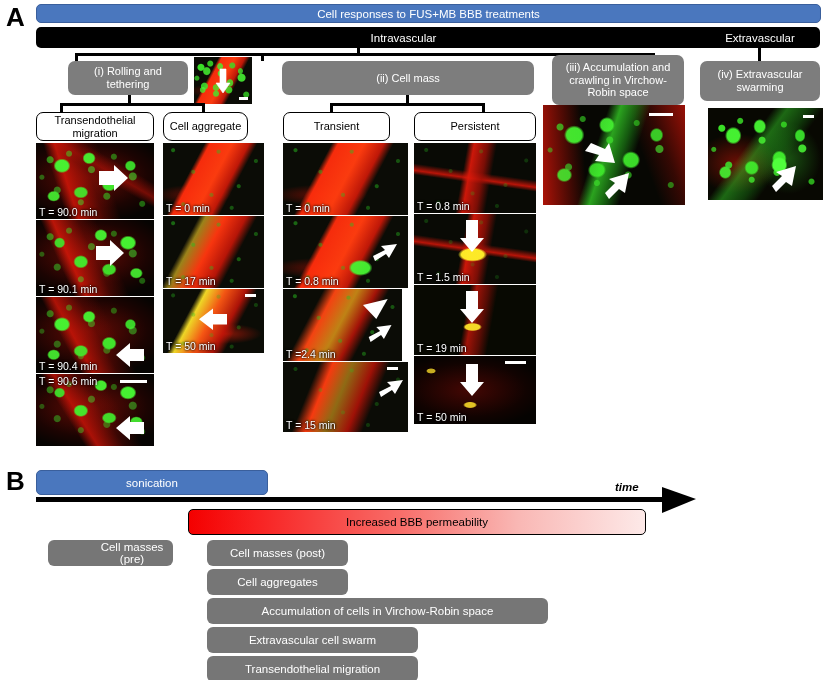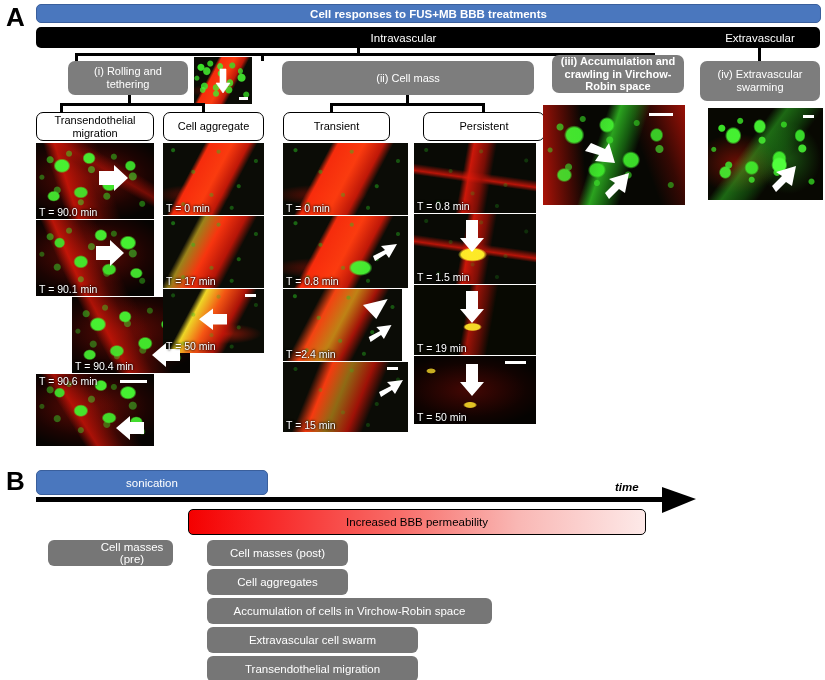--- a/index.html
+++ b/index.html
@@ -184,36 +184,36 @@
     display:flex; align-items:center; justify-content:center;
   }
   .b-axis { position:absolute; background:#000; height:5px; }
   .b-timelabel { position:absolute; font-style: italic; font-size: 11.5px; font-weight: bold; }
 </style>
 </head>
 <body>
 
 <div class="panel-letter" style="left:6px; top:4px;">A</div>
 
-<div class="hdr-blue" style="left:36px; top:4px; width:785px; height:19px;font-weight:bold;">Cell responses to FUS+MB BBB treatments</div>
+<div class="hdr-blue" style="left:36px; top:4px; width:785px; height:19px;">Cell responses to FUS+MB BBB treatments</div>
 
 <div class="hdr-black" style="left:36px; top:27px; width:735px; height:21px;">Intravascular</div>
 <div class="hdr-black" style="left:700px; top:27px; width:120px; height:21px;">Extravascular</div>
 
 <div class="ln" style="left:75px; top:53px; width:580px; height:3px;"></div>
 <div class="ln" style="left:357px; top:48px; width:3px; height:6px;"></div>
 <div class="ln" style="left:75px; top:53px; width:3px; height:8px;"></div>
 <div class="ln" style="left:261px; top:53px; width:3px; height:8px;"></div>
 <div class="ln" style="left:652px; top:53px; width:3px; height:8px;"></div>
 
 <div class="ln" style="left:758px; top:48px; width:3px; height:13px;"></div>
 
 <div class="hdr-gray" style="left:68px; top:61px; width:120px; height:34px;">(i) Rolling and tethering</div>
 <div class="hdr-gray" style="left:282px; top:61px; width:252px; height:34px;">(ii) Cell mass</div>
-<div class="hdr-gray" style="left:552px; top:55px; width:132px; height:38px;font-weight:bold;">(iii) Accumulation and crawling in Virchow-Robin space</div>
+<div class="hdr-gray" style="left:552px; top:55px; width:132px; height:50px;">(iii) Accumulation and crawling in Virchow-Robin space</div>
 <div class="hdr-gray" style="left:700px; top:61px; width:120px; height:40px;">(iv) Extravascular swarming</div>
 
 <div class="micro" style="left:194px; top:57px; width:58px; height:47px;">
   <div class="tex tex-vesselDiag"></div>
   <div class="tex tex-greenDots"></div>
   <div class="tex tex-cellsBig" style="opacity:.85"></div>
   <svg class="ovl" viewBox="0 0 58 47" preserveAspectRatio="none">
     <g fill="#ffffff" stroke="#ffffff" stroke-width="0.6">
       <polygon points="26,12 32,12 32,26 36,26 29,36 22,26 26,26"></polygon>
     </g>
@@ -225,23 +225,23 @@
 <div class="ln" style="left:60px; top:103px; width:145px; height:3px;"></div>
 <div class="ln" style="left:60px; top:103px; width:3px; height:9px;"></div>
 <div class="ln" style="left:202px; top:103px; width:3px; height:9px;"></div>
 
 <div class="ln" style="left:406px; top:95px; width:3px; height:8px;"></div>
 <div class="ln" style="left:330px; top:103px; width:155px; height:3px;"></div>
 <div class="ln" style="left:330px; top:103px; width:3px; height:9px;"></div>
 <div class="ln" style="left:482px; top:103px; width:3px; height:9px;"></div>
 
 <div class="hdr-white" style="left:36px; top:112px; width:118px; height:29px;">Transendothelial migration</div>
-<div class="hdr-white" style="left:163px; top:112px; width:101px; height:29px;">Cell aggregate</div>
+<div class="hdr-white" style="left:163px; top:112px; width:85px; height:29px;border-radius:9px;">Cell aggregate</div>
 <div class="hdr-white" style="left:283px; top:112px; width:107px; height:29px;">Transient</div>
-<div class="hdr-white" style="left:414px; top:112px; width:122px; height:29px;margin-left:9px;">Persistent</div>
+<div class="hdr-white" style="left:414px; top:112px; width:122px; height:29px;">Persistent</div>
 
 <div class="micro" style="left:36px; top:143px; width:118px; height:76px;">
   <div class="tex tex-darkRed"></div>
   <div class="tex" style="background:linear-gradient(72deg,rgba(0,0,0,0) 22%,rgba(210,22,8,.85) 30%,rgba(120,12,5,.5) 48%,rgba(0,0,0,0) 60%),linear-gradient(30deg,rgba(0,0,0,0) 55%,rgba(180,18,7,.6) 62%,rgba(0,0,0,0) 72%)"></div>
   <div class="tex tex-cellsBig"></div>
   <div class="tex tex-greenDots" style="opacity:.6"></div>
   <svg class="ovl" viewBox="0 0 118 76" preserveAspectRatio="none">
     <polygon points="63,28 78,28 78,22 92,35 78,48 78,42 63,42" fill="#fff"></polygon>
   </svg>
   <div class="tstamp">T = 90.0 min</div>
@@ -249,21 +249,21 @@
 <div class="micro" style="left:36px; top:220px; width:118px; height:76px;">
   <div class="tex tex-darkRed"></div>
   <div class="tex" style="background:linear-gradient(66deg,rgba(0,0,0,0) 25%,rgba(215,24,9,.85) 33%,rgba(120,12,5,.45) 50%,rgba(0,0,0,0) 62%)"></div>
   <div class="tex tex-cellsBig" style="transform:scaleX(-1)"></div>
   <div class="tex tex-greenDots" style="opacity:.55"></div>
   <svg class="ovl" viewBox="0 0 118 76" preserveAspectRatio="none">
     <polygon points="60,26 74,26 74,20 88,33 74,46 74,40 60,40" fill="#fff"></polygon>
   </svg>
   <div class="tstamp">T = 90.1 min</div>
 </div>
-<div class="micro" style="left:36px; top:297px; width:118px; height:76px;margin-left:36px;">
+<div class="micro" style="left:36px; top:297px; width:118px; height:76px;">
   <div class="tex tex-darkRed"></div>
   <div class="tex" style="background:linear-gradient(62deg,rgba(0,0,0,0) 28%,rgba(210,22,8,.8) 36%,rgba(110,11,5,.45) 52%,rgba(0,0,0,0) 64%)"></div>
   <div class="tex tex-cellsBig" style="transform:translateY(6%)"></div>
   <div class="tex tex-greenDots" style="opacity:.5"></div>
   <svg class="ovl" viewBox="0 0 118 76" preserveAspectRatio="none">
     <polygon points="108,52 94,52 94,46 80,58 94,70 94,64 108,64" fill="#fff"></polygon>
   </svg>
   <div class="tstamp">T = 90.4 min</div>
 </div>
 <div class="micro" style="left:36px; top:374px; width:118px; height:72px;">
@@ -395,15 +395,15 @@
 <svg style="position:absolute; left:662px; top:483px; width:36px; height:34px;" viewBox="0 0 36 34">
   <polygon points="0,4 34,16 0,30" fill="#000"></polygon>
 </svg>
 <div class="b-timelabel" style="left:615px; top:481px;">time</div>
 
 <div class="b-grad" style="left:188px; top:509px; width:458px; height:26px;">Increased BBB permeability</div>
 
 <div class="b-gray" style="left:48px; top:540px; width:125px; height:26px;padding-left:43px;">Cell masses (pre)</div>
 <div class="b-gray" style="left:207px; top:540px; width:141px; height:26px;">Cell masses (post)</div>
 <div class="b-gray" style="left:207px; top:569px; width:141px; height:26px;">Cell aggregates</div>
-<div class="b-gray" style="left:207px; top:598px; width:285px; height:26px;">Accumulation of cells in Virchow-Robin space</div>
+<div class="b-gray" style="left:207px; top:598px; width:341px; height:26px;">Accumulation of cells in Virchow-Robin space</div>
 <div class="b-gray" style="left:207px; top:627px; width:211px; height:26px;">Extravascular cell swarm</div>
 <div class="b-gray" style="left:207px; top:656px; width:211px; height:26px;">Transendothelial migration</div>
 
 </body></html>

